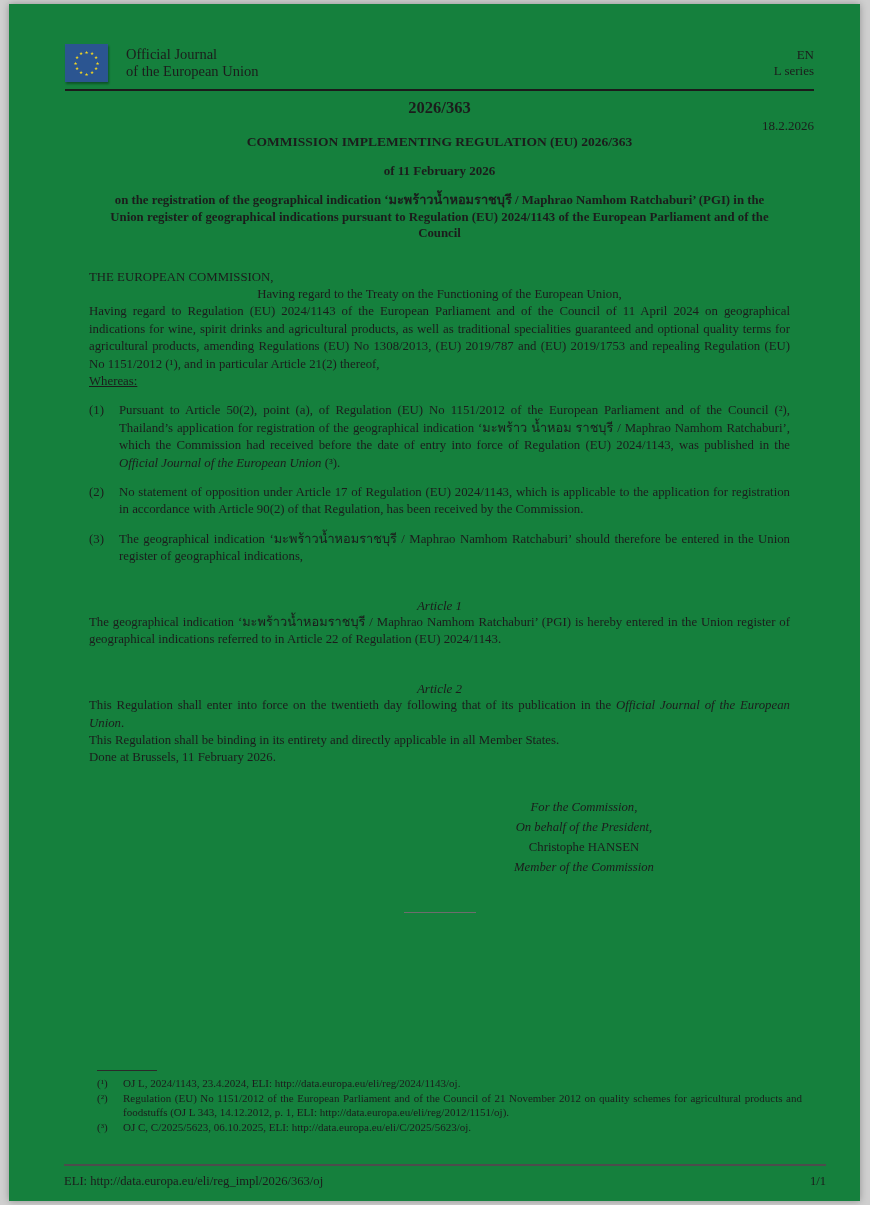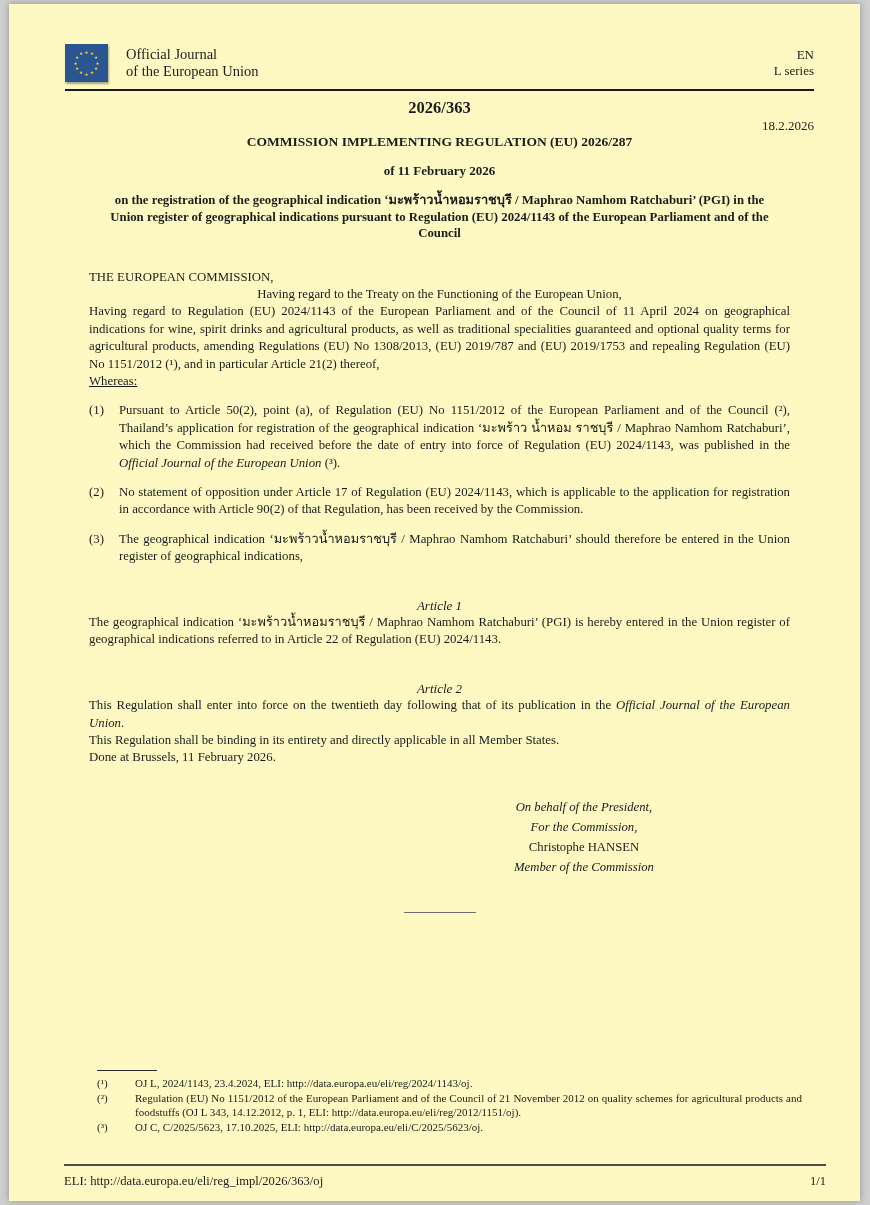--- a/index.html
+++ b/index.html
@@ -7,21 +7,21 @@
     width:870px;height:1205px;
     background:#cfcfcf;
     font-family:"Liberation Serif","DejaVu Serif",serif;
     color:#1c1c1c;
     position:relative;
     -webkit-font-smoothing:antialiased;
   }
   .page{
     position:absolute;left:9px;top:4px;
     width:851px;height:1197px;
-    background:#fef9c3;
+    background:#15803d;
     box-shadow:0 0 7px rgba(0,0,0,.3);
   }
   .content{
     position:absolute;left:56px;right:46px;top:40px;
   }
   
   .masthead{display:flex;justify-content:space-between;align-items:flex-start;}
   .mast-left{display:flex;align-items:flex-start;}
   .flag{width:43px;height:38px;display:block;box-shadow:1px 2px 2px rgba(0,0,0,.35);}
   .journal-name{margin-left:18px;font-size:14.5px;line-height:17px;padding-top:2px;}
@@ -52,21 +52,21 @@
   .p-done{margin-top:26px;margin-left:88px;}
   .signature{margin:30px 0 0 345px;width:300px;text-align:center;font-size:12.7px;line-height:20px;}
   .sig-italic{font-style:italic;}
   .end-divider{width:72px;border:none;border-top:1.5px solid #6d6d6d;margin:35px auto 0 auto;}
   i{font-style:italic;}
   
   .footnotes{position:absolute;left:88px;right:58px;top:1066px;font-size:11px;line-height:14.6px;}
   .fn-sep{width:60px;border:none;border-top:1.3px solid #2a2a2a;margin:0 0 5px 0;}
   .footnote{display:flex;}
   .fn-marker{width:26px;flex:0 0 26px;}
-  .fn-text{flex:1;text-align:justify;margin-left:12px;}
+  .fn-text{flex:1;text-align:justify;}
   
   .page-footer{position:absolute;left:55px;right:34px;bottom:12px;}
   .footer-rule{border:none;border-top:2px solid #4c4c4c;margin:0;}
   .footer-row{display:flex;justify-content:space-between;margin-top:8px;font-size:12.6px;}
 </style>
 </head>
 <body>
 
 <div class="page">
   <div class="content">
@@ -101,21 +101,21 @@
       </div>
     </div>
     <hr class="mast-rule">
 
     <div class="docnum-row">
       <span class="docnum">2026/363</span>
       <span class="docdate">18.2.2026</span>
     </div>
 
     <div class="title-block">
-      <p class="title-regulation">COMMISSION IMPLEMENTING REGULATION (EU) 2026/287</p>
+      <p class="title-regulation">COMMISSION IMPLEMENTING REGULATION (EU) 2026/363</p>
       <p class="title-of">of 11 February 2026</p>
       <p class="title-subject">on the registration of the geographical indication ‘มะพร้าวน้ำหอมราชบุรี / Maphrao Namhom Ratchaburi’ (PGI) in the Union register of geographical indications pursuant to Regulation (EU) 2024/1143 of the European Parliament and of the Council</p>
     </div>
 
     <div class="body-text">
       <p class="p-opening">THE EUROPEAN COMMISSION,</p>
       <p class="p-treaty">Having regard to the Treaty on the Functioning of the European Union,</p>
       <p class="p-reg">Having regard to Regulation (EU) 2024/1143 of the European Parliament and of the Council of 11 April 2024 on geographical indications for wine, spirit drinks and agricultural products, as well as traditional specialities guaranteed and optional quality terms for agricultural products, amending Regulations (EU) No 1308/2013, (EU) 2019/787 and (EU) 2019/1753 and repealing Regulation (EU) No 1151/2012 (¹), and in particular Article 21(2) thereof,</p>
       <p class="p-whereas">Whereas:</p>
 
@@ -136,43 +136,43 @@
       <h3 class="article-heading">Article 1</h3>
       <p class="p-article">The geographical indication ‘มะพร้าวน้ำหอมราชบุรี / Maphrao Namhom Ratchaburi’ (PGI) is hereby entered in the Union register of geographical indications referred to in Article 22 of Regulation (EU) 2024/1143.</p>
 
       <h3 class="article-heading">Article 2</h3>
       <p class="p-article"><span>This Regulation shall enter into force on the twentieth day following that of its publication in the </span><i>Official Journal of the European Union</i><span>.</span></p>
 
       <p class="p-binding">This Regulation shall be binding in its entirety and directly applicable in all Member States.</p>
       <p class="p-done">Done at Brussels, 11 February 2026.</p>
 
       <div class="signature">
+        <div class="sig-italic">For the Commission,</div>
         <div class="sig-italic">On behalf of the President,</div>
-        <div class="sig-italic">For the Commission,</div>
         <div>Christophe HANSEN</div>
         <div class="sig-italic">Member of the Commission</div>
       </div>
 
       <hr class="end-divider">
     </div>
   </div>
 
   <div class="footnotes">
     <hr class="fn-sep">
     <div class="footnote">
       <span class="fn-marker">(¹)</span>
       <span class="fn-text">OJ L, 2024/1143, 23.4.2024, ELI: http://data.europa.eu/eli/reg/2024/1143/oj.</span>
     </div>
     <div class="footnote">
       <span class="fn-marker">(²)</span>
       <span class="fn-text">Regulation (EU) No 1151/2012 of the European Parliament and of the Council of 21 November 2012 on quality schemes for agricultural products and foodstuffs (OJ L 343, 14.12.2012, p. 1, ELI: http://data.europa.eu/eli/reg/2012/1151/oj).</span>
     </div>
     <div class="footnote">
       <span class="fn-marker">(³)</span>
-      <span class="fn-text">OJ C, C/2025/5623, 17.10.2025, ELI: http://data.europa.eu/eli/C/2025/5623/oj.</span>
+      <span class="fn-text">OJ C, C/2025/5623, 06.10.2025, ELI: http://data.europa.eu/eli/C/2025/5623/oj.</span>
     </div>
   </div>
 
   <div class="page-footer">
     <hr class="footer-rule">
     <div class="footer-row">
       <span>ELI: http://data.europa.eu/eli/reg_impl/2026/363/oj</span>
       <span>1/1</span>
     </div>
   </div>

